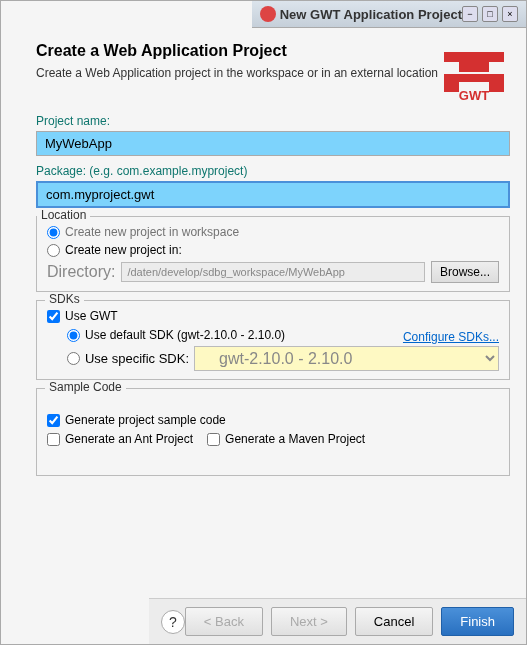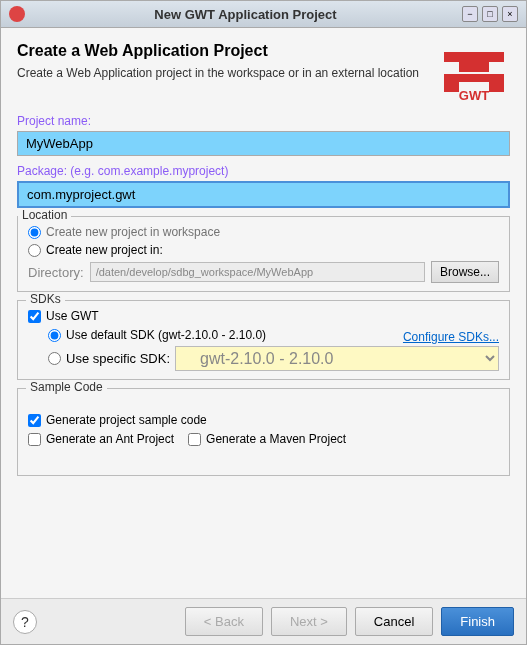--- a/index.html
+++ b/index.html
@@ -14,20 +14,21 @@
       height: 645px;
       overflow: hidden;
     }
     .dialog {
       width: 527px;
       height: 645px;
       background: #f5f5f5;
       border: 1px solid #aaa;
       display: flex;
       flex-direction: column;
+      align-items: flex-end;
     }
     .title-bar {
       background: linear-gradient(to bottom, #dce4ec, #c5cfd9);
       border-bottom: 1px solid #aaa;
       padding: 5px 8px;
       display: flex;
       align-items: center;
       justify-content: space-between;
     }
     .title-bar-title {
@@ -97,21 +98,21 @@
     }
     .gwt-logo svg {
       width: 72px;
       height: 60px;
     }
     .form-group {
       margin-bottom: 8px;
     }
     .form-label {
       font-size: 12px;
-      color: #8b5cf6;
+      color: #0f766e;
       margin-bottom: 3px;
       display: block;
     }
     .form-input {
       width: 100%;
       padding: 4px 8px;
       border: 1px solid #aaa;
       background: #7dd3fc;
       font-size: 13px;
       outline: none;
@@ -148,21 +149,21 @@
     .radio-label-blue {
       color: #737373;
     }
     .dir-row {
       display: flex;
       align-items: center;
       gap: 6px;
       margin-top: 4px;
     }
     .dir-label {
-      font-size: 13px;
+      font-size: 16px;
       color: #888;
       white-space: nowrap;
     }
     .dir-input {
       flex: 1;
       padding: 3px 5px;
       border: 1px solid #bbb;
       background: #ececec;
       font-size: 11px;
       color: #888;

